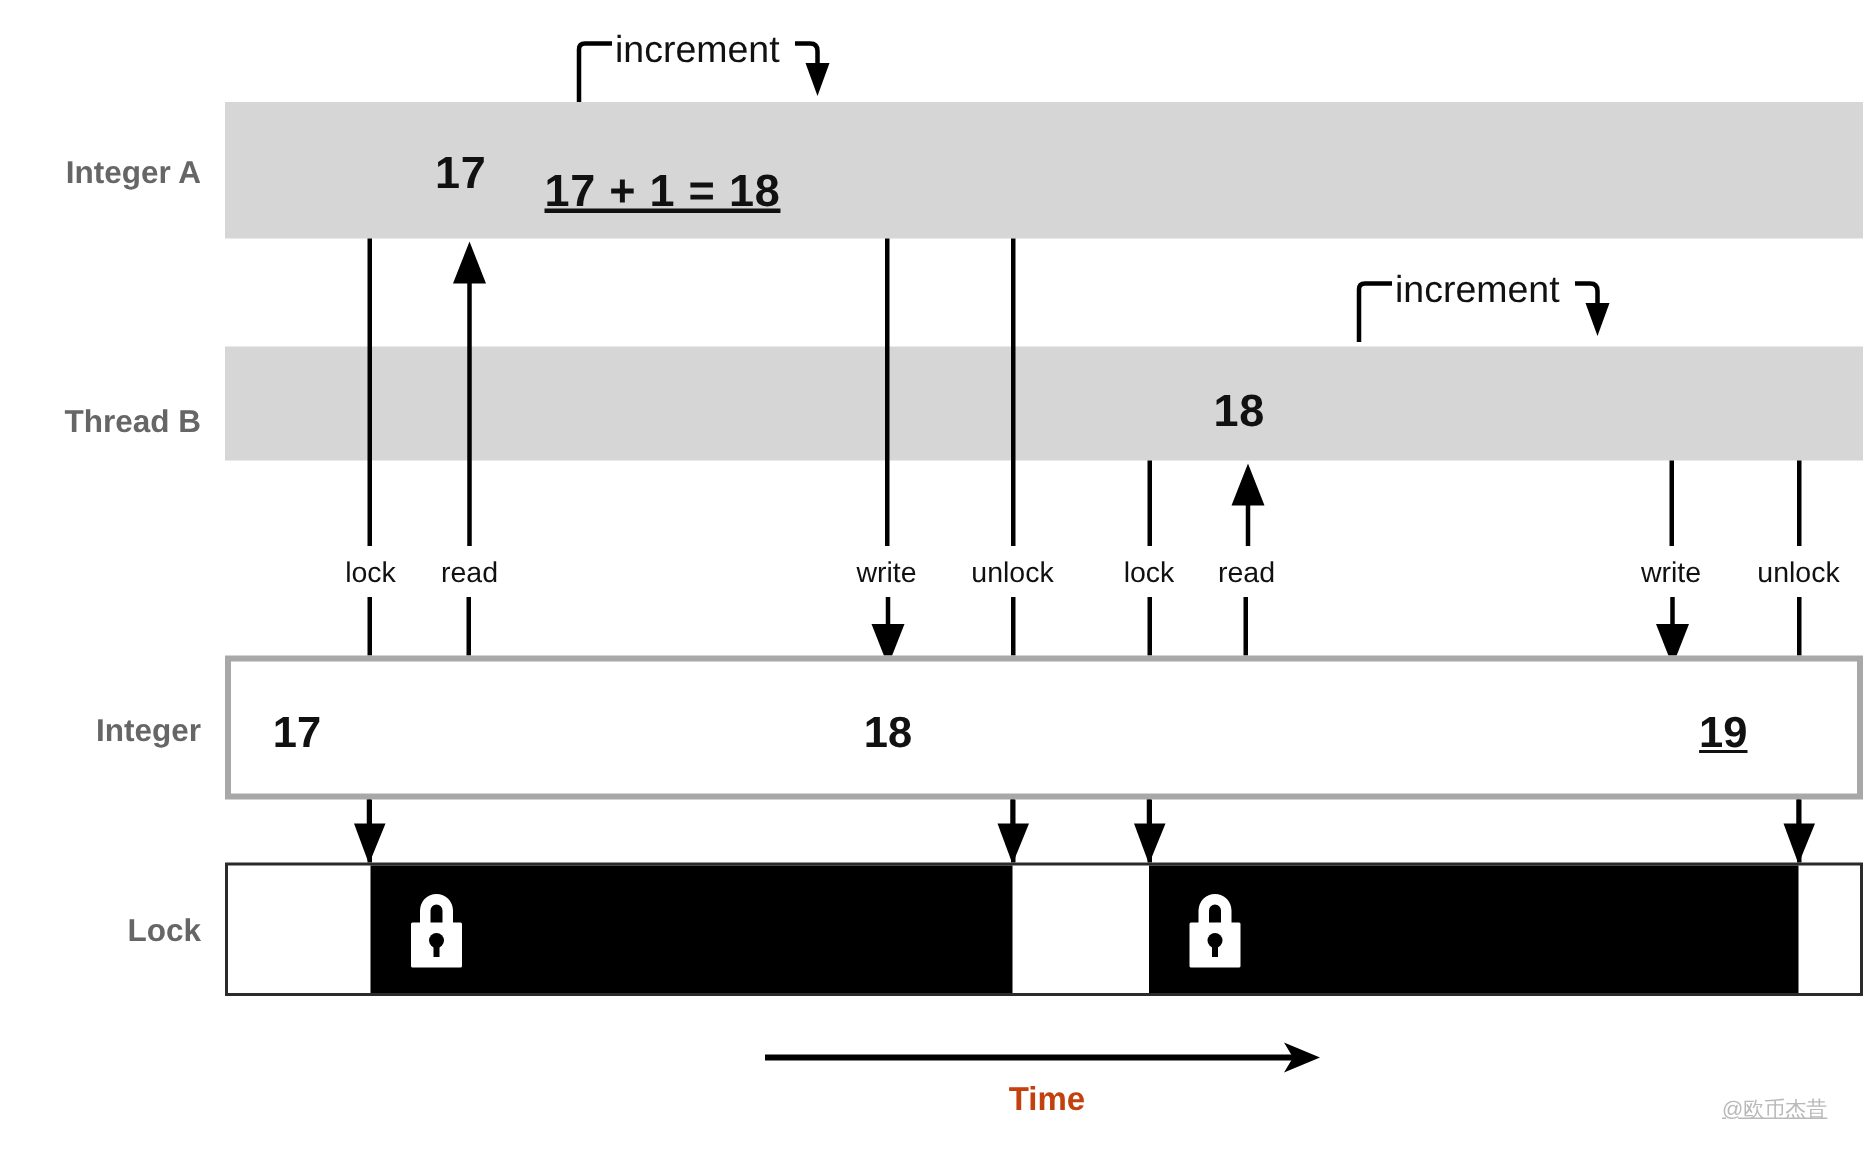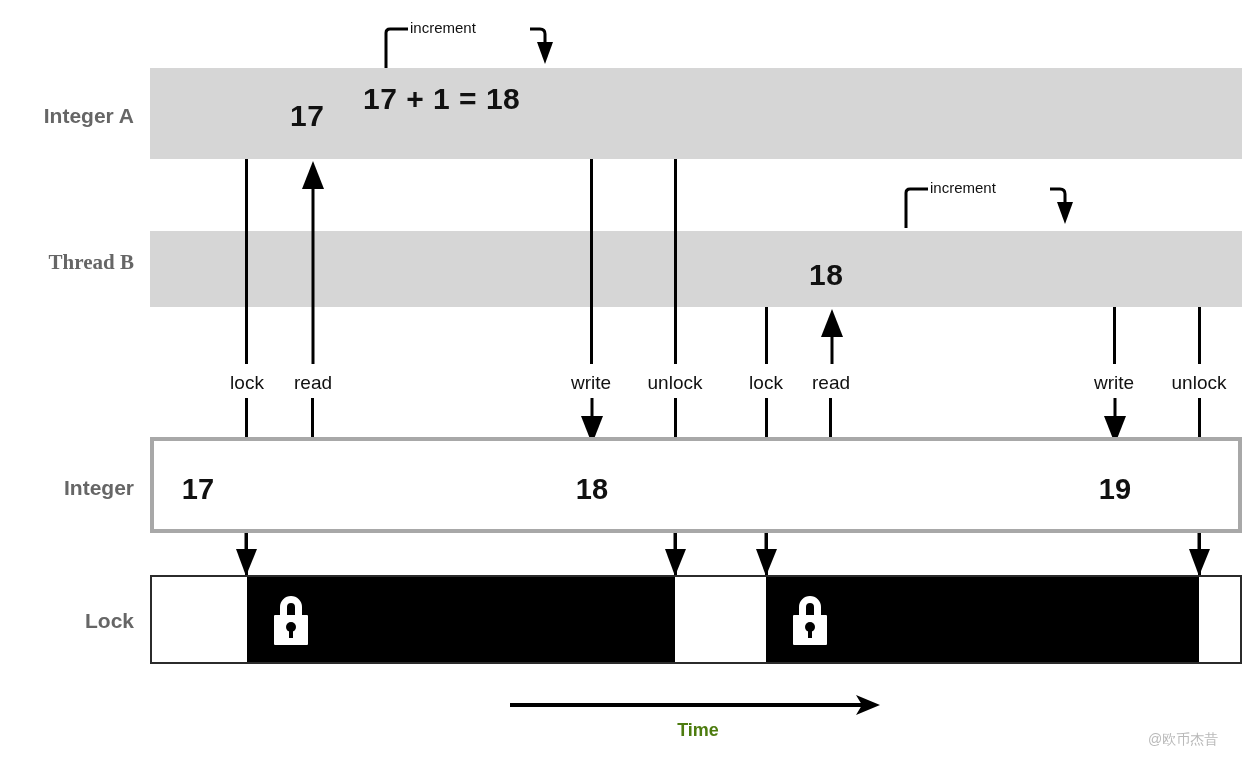--- a/index.html
+++ b/index.html
@@ -69,53 +69,53 @@
     color: #111111;
     white-space: nowrap;
     text-align: center;
   }
 
   
   .vline { background: #000000; width: 3px; }
 
   
   .incr-text {
-    font-size: 15px;
+    font-size: 25px;
     color: #111111;
     white-space: nowrap;
   }
 
   
   .time-label {
     font-weight: bold;
-    font-size: 18px;
-    color: #4d7c0f;
+    font-size: 22px;
+    color: #c2410c;
   }
 
   
   .watermark {
     font-size: 14px;
     color: #b9b9b9;
     white-space: nowrap;
   }
   svg { overflow: visible; }
 </style>
 </head>
 <body>
 
 <div id="stage">
 
   <div class="abs row-label" style="left:0px; top:104px; width:134px;">Integer A</div>
-  <div class="abs row-label" style="left:0px; top:250px; width:134px;font-family:Liberation Serif, serif;">Thread B</div>
+  <div class="abs row-label" style="left:0px; top:270px; width:134px;">Thread B</div>
   <div class="abs row-label" style="left:0px; top:476px; width:134px;">Integer</div>
   <div class="abs row-label" style="left:0px; top:609px; width:134px;">Lock</div>
 
   <div class="abs lane" style="left:150px; top:68px; width:1092px; height:91px;"></div>
   <div class="abs lane-text" style="left:290px; top:99px;">17</div>
-  <div class="abs lane-text" style="left:363px; top:82px;">17 + 1  =  18</div>
+  <div class="abs lane-text" style="left:363px; top:111px;text-decoration:underline;">17 + 1  =  18</div>
 
   <div class="abs" style="left:380px; top:18px; width:180px; height:52px;">
     <svg width="180" height="52" viewBox="0 0 180 52">
       <path d="M 6 50 L 6 15 Q 6 11 10 11 L 28 11" fill="none" stroke="#000" stroke-width="3"></path>
       <path d="M 150 11 L 160 11 Q 165 11 165 16 L 165 24" fill="none" stroke="#000" stroke-width="3"></path>
       <path d="M 157 24 L 173 24 L 165 46 Z" fill="#000"></path>
     </svg>
   </div>
   <div class="abs incr-text" style="left:410px; top:19px;">increment</div>
 
@@ -188,21 +188,21 @@
       <line x1="12" y1="0" x2="12" y2="22" stroke="#000" stroke-width="3"></line>
       <path d="M 12 46 L 1 18 L 23 18 Z" fill="#000"></path>
     </svg>
   </div>
 
   <div class="abs vline" style="left:1198px; top:398px; width:3px; height:178px;"></div>
 
   <div class="abs integer-box" style="left:150px; top:437px; width:1092px; height:96px;"></div>
   <div class="abs integer-val" style="left:150px; top:473px; width:96px; text-align:center;">17</div>
   <div class="abs integer-val" style="left:542px; top:473px; width:100px; text-align:center;">18</div>
-  <div class="abs integer-val" style="left:1065px; top:473px; width:100px; text-align:center;">19</div>
+  <div class="abs integer-val" style="left:1065px; top:473px; width:100px; text-align:right;text-decoration:underline;">19</div>
 
   <div class="abs" style="left:236px; top:533px; width:24px; height:44px;">
     <svg width="24" height="44" viewBox="0 0 24 44">
       <line x1="10" y1="0" x2="10" y2="20" stroke="#000" stroke-width="3"></line>
       <path d="M 10 43 L 0 16 L 21 16 Z" fill="#000"></path>
     </svg>
   </div>
   <div class="abs" style="left:665px; top:533px; width:24px; height:44px;">
     <svg width="24" height="44" viewBox="0 0 24 44">
       <line x1="10" y1="0" x2="10" y2="20" stroke="#000" stroke-width="3"></line>
@@ -247,15 +247,15 @@
   </div>
 
   <div class="abs" style="left:508px; top:692px; width:380px; height:26px;">
     <svg width="380" height="26" viewBox="0 0 380 26">
       <line x1="2" y1="13" x2="355" y2="13" stroke="#000" stroke-width="4"></line>
       <path d="M 372 13 L 348 3 L 354 13 L 348 23 Z" fill="#000"></path>
     </svg>
   </div>
   <div class="abs time-label" style="left:598px; top:720px; width:200px; text-align:center;">Time</div>
 
-  <div class="abs watermark" style="left:1148px; top:731px;">@欧币杰昔</div>
+  <div class="abs watermark" style="left:1148px; top:731px;text-decoration:underline;">@欧币杰昔</div>
 
 </div>
 
 </body></html>

